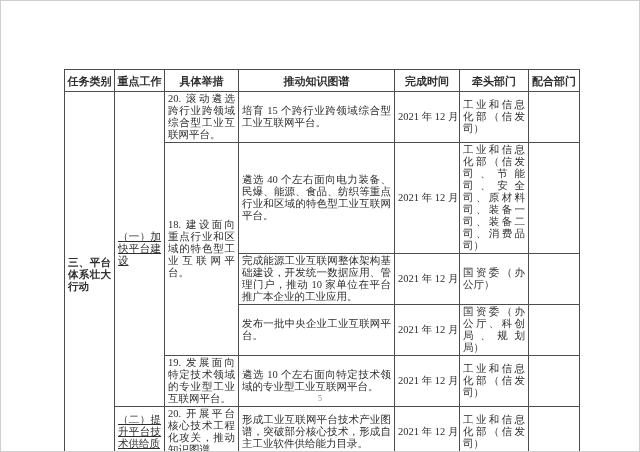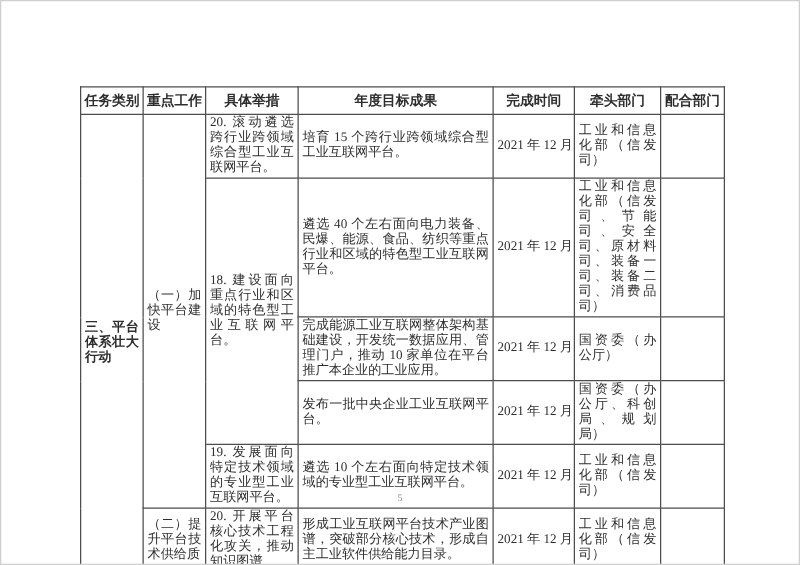--- a/index.html
+++ b/index.html
@@ -29,21 +29,21 @@
     word-break:break-all;
   }
   .doc th {
     font-weight:bold;
     font-size:11px;
     text-align:center;
     padding:2px 1px;
     margin-left:42px;
   }
   td.cat  { font-weight:bold; text-align:justify; }
-  td.work { text-align:justify; }
+  td.work { text-align:justify;text-decoration:underline; }
   td.measure { text-align:justify; }
   td.goal { text-align:justify; }
   td.time { text-align:center; white-space:nowrap; font-size:10.5px; }
   td.lead { text-align:justify;margin-left:27px; }
   td.coop { }
   tr.hr  { height:22px; }
   tr.r1  { height:47px; }
   tr.r2  { height:72px; }
   tr.r3  { height:49px;padding-left:37px; }
   tr.r4  { height:37px; }
@@ -70,21 +70,21 @@
       <col style="width:156px">
         <col style="width:65px">
         <col style="width:69px">
       <col style="width:51px">
     </colgroup>
     <thead>
       <tr class="hr">
         <th>任务类别</th>
         <th>重点工作</th>
         <th>具体举措</th>
-        <th>年度目标成果</th>
+        <th>推动知识图谱</th>
         <th>完成时间</th>
         <th>牵头部门</th>
         <th>配合部门</th>
       </tr>
     </thead>
     <tbody>
       <tr class="r1">
         <td class="cat" rowspan="6">三、平台体系壮大行动</td>
         <td class="work" rowspan="5">（一）加快平台建设</td>
         <td class="measure">20. 滚动遴选跨行业跨领域综合型工业互联网平台。</td>

